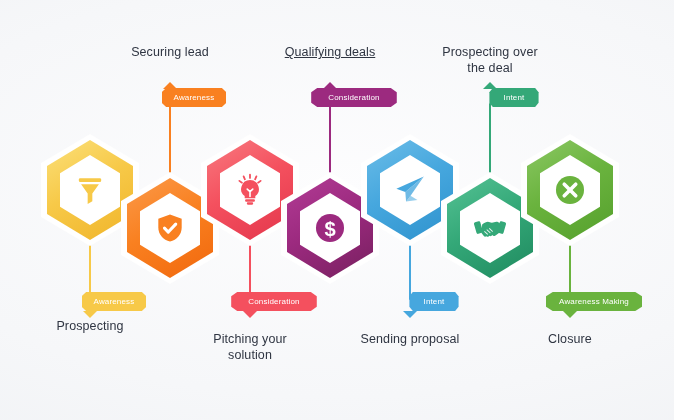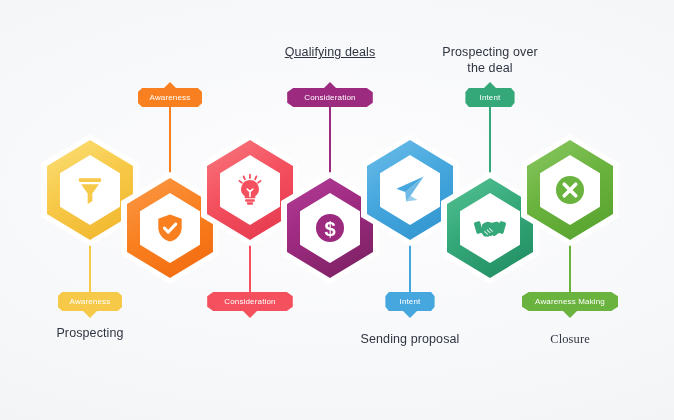--- a/index.html
+++ b/index.html
@@ -51,20 +51,21 @@
     align-items: center;
     justify-content: center;
     color: #ffffff;
     font-size: 8px;
     letter-spacing: 0.15px;
     font-weight: 400;
     padding: 0 9px;
     box-sizing: border-box;
     -webkit-clip-path: polygon(0% 22%, 8% 0%, 92% 0%, 100% 22%, 100% 70%, 57% 70%, 50% 100%, 43% 70%, 0% 70%);
     clip-path: polygon(0% 22%, 8% 0%, 92% 0%, 100% 22%, 100% 70%, 57% 70%, 50% 100%, 43% 70%, 0% 70%);
+    margin-left: 24px;
   }
   .badge.up {
     -webkit-clip-path: polygon(43% 0%, 50% 0%, 57% 0%, 92% 0%, 100% 25%, 100% 74%, 92% 100%, 57% 100%, 50% 100%, 43% 100%, 8% 100%, 0% 74%, 0% 25%, 8% 0%);
     clip-path: polygon(43% 0%, 50% 0%, 57% 0%, 92% 0%, 100% 25%, 100% 74%, 92% 100%, 57% 100%, 50% 100%, 43% 100%, 8% 100%, 0% 74%, 0% 25%, 8% 0%);
   }
   .badge-wrap { position: absolute; }
   .badge-nub {
     position: absolute;
     width: 14px; height: 7px;
     left: 50%;
@@ -133,38 +134,39 @@
           <path d="M7.6 10.6 h16.8 L18.2 19.2 v7.4 l-4.4 2.6 v-10 Z" fill="#f7c948"></path>
         </svg>
       </div>
     </div>
     <div class="badge-wrap" style="left: 57.6px; width: 64.8px; height: 26px; top: 292px;">
       <div class="badge" style="position: absolute; left: 0px; top: 0px; width: 64.8px; height: 19px; background: rgb(247, 201, 72); clip-path: polygon(0% 22%, 7% 0%, 93% 0%, 100% 22%, 100% 78%, 93% 100%, 7% 100%, 0% 78%);">
         <span class="badge-label">Awareness</span>
       </div>
       <div class="badge-nub" style="background: rgb(247, 201, 72); top: 19px;"></div>
     </div>
-    <div class="caption bottom" style="width: 150px; left: 15px; top: 325px;">Prospecting</div>
+    <div class="caption bottom" style="width: 150px; left: 15px; top: 318px;">Prospecting</div>
     <div class="stem" style="left: 169px; background: rgb(249, 128, 32); top: 103px; height: 81px;"></div>
     <div class="node" style="left: 127px; top: 178px;">
       <div class="hex-halo"></div>
       <div class="hex-outer" style="background: linear-gradient(150deg, rgb(251, 154, 74) 0%, rgb(249, 128, 32) 46%, rgb(241, 104, 13) 100%);"></div>
       <div class="hex-inner">
         <svg class="hex-icon" viewBox="0 0 32 32">
           <path d="M16 3.2 27 7.4 v8.1 c0 6.6-4.6 11.6-11 13.3 -6.4-1.7-11-6.7-11-13.3 V7.4 Z" fill="#f98020"></path>
           <path d="M10.8 16.2 l3.6 3.6 7.0-7.4" fill="none" stroke="#ffffff" stroke-width="2.9" stroke-linecap="round" stroke-linejoin="round"></path>
         </svg>
       </div>
     </div>
     <div class="badge-wrap" style="left: 137.6px; width: 64.8px; height: 26px; top: 88px;">
       <div class="badge up" style="position: absolute; left: 0px; top: 0px; width: 64.8px; height: 19px; background: rgb(249, 128, 32); clip-path: polygon(0% 22%, 7% 0%, 93% 0%, 100% 22%, 100% 78%, 93% 100%, 7% 100%, 0% 78%);">
         <span class="badge-label">Awareness</span>
       </div>
       <div class="badge-nub upnub" style="background: rgb(249, 128, 32); top: -6px;"></div>
     </div>
+    <div class="caption top" style="width: 150px; left: 95px; top: 44px;">Securing lead</div>
     <div class="stem" style="left: 249px; background: rgb(244, 80, 94); top: 234px; height: 66px;"></div>
     <div class="node" style="left: 207px; top: 140px;">
       <div class="hex-halo"></div>
       <div class="hex-outer" style="background: linear-gradient(150deg, rgb(248, 122, 128) 0%, rgb(244, 80, 94) 46%, rgb(227, 54, 76) 100%);"></div>
       <div class="hex-inner">
         <svg class="hex-icon" viewBox="0 0 32 32">
           <g stroke="#f4505e" stroke-width="1.7" stroke-linecap="round">
             <line x1="16" y1="1.6" x2="16" y2="4.6"></line>
             <line x1="10.0" y1="3.2" x2="11.2" y2="5.9"></line>
             <line x1="22.0" y1="3.2" x2="20.8" y2="5.9"></line>
@@ -177,20 +179,22 @@
           <rect x="13.0" y="27.6" width="6.0" height="2.2" rx="1.0" fill="#f4505e"></rect>
         </svg>
       </div>
     </div>
     <div class="badge-wrap" style="left: 207.2px; width: 85.6px; height: 26px; top: 292px;">
       <div class="badge" style="position: absolute; left: 0px; top: 0px; width: 85.6px; height: 19px; background: rgb(244, 80, 94); clip-path: polygon(0% 22%, 7% 0%, 93% 0%, 100% 22%, 100% 78%, 93% 100%, 7% 100%, 0% 78%);">
         <span class="badge-label">Consideration</span>
       </div>
       <div class="badge-nub" style="background: rgb(244, 80, 94); top: 19px;"></div>
     </div>
+    <div class="caption bottom" style="width: 150px; left: 175px; top: 331px;">Pitching your
+solution</div>
     <div class="stem" style="left: 329px; background: rgb(156, 42, 127); top: 103px; height: 81px;"></div>
     <div class="node" style="left: 287px; top: 178px;">
       <div class="hex-halo"></div>
       <div class="hex-outer" style="background: linear-gradient(150deg, rgb(178, 60, 149) 0%, rgb(156, 42, 127) 46%, rgb(119, 32, 95) 100%);"></div>
       <div class="hex-inner">
         <svg class="hex-icon" viewBox="0 0 32 32">
           <circle cx="16" cy="16" r="13.2" fill="#9c2a7f"></circle>
           <text x="16" y="23.6" text-anchor="middle" font-family="Liberation Sans, sans-serif" font-size="19" font-weight="bold" fill="#ffffff">$</text>
         </svg>
       </div>
@@ -256,14 +260,14 @@
           <path d="M10.6 10.6 21.4 21.4 M21.4 10.6 10.6 21.4" stroke="#ffffff" stroke-width="3.4" stroke-linecap="round"></path>
         </svg>
       </div>
     </div>
     <div class="badge-wrap" style="left: 522px; width: 96px; height: 26px; top: 292px;">
       <div class="badge" style="position: absolute; left: 0px; top: 0px; width: 96px; height: 19px; background: rgb(106, 179, 62); clip-path: polygon(0% 22%, 7% 0%, 93% 0%, 100% 22%, 100% 78%, 93% 100%, 7% 100%, 0% 78%);">
         <span class="badge-label">Awareness Making</span>
       </div>
       <div class="badge-nub" style="background: rgb(106, 179, 62); top: 19px;"></div>
     </div>
-    <div class="caption bottom" style="width: 150px; left: 495px; top: 331px; font-family: Liberation Serif, serif;">Closure</div>
+    <div class="caption bottom" style="width: 150px; left: 495px; top: 331px;">Closure</div>
   </div>
 
 </body></html>

